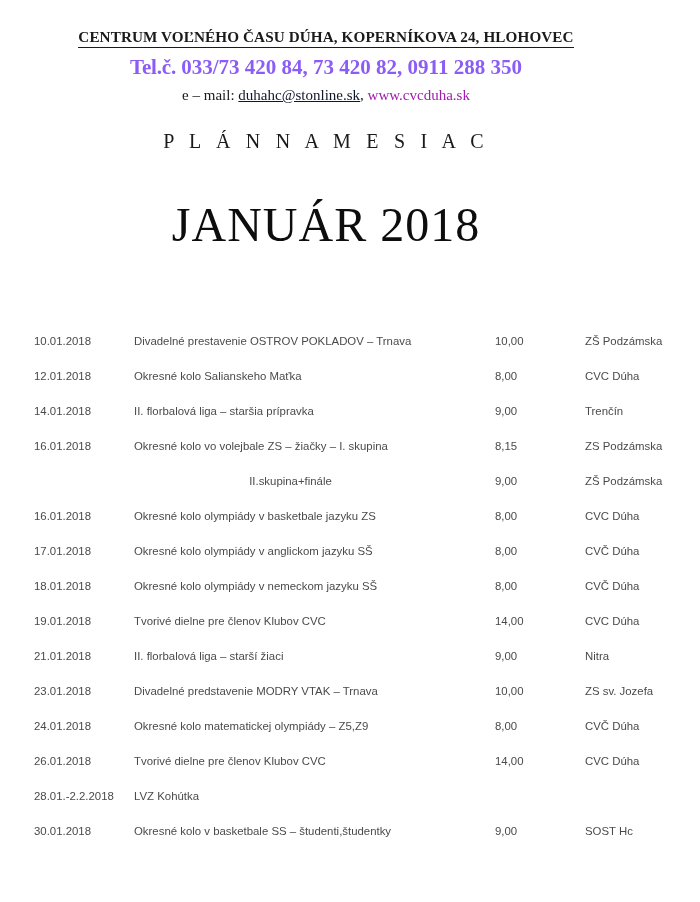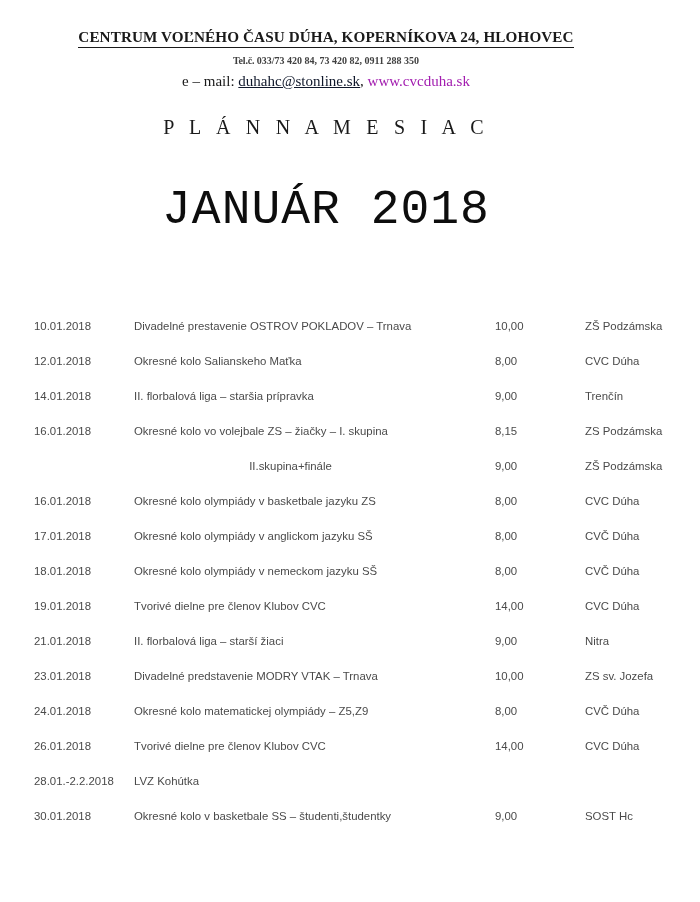--- a/index.html
+++ b/index.html
@@ -37,22 +37,22 @@
     color: #1a1a1a;
     display: inline-block;
     border-bottom: 1px solid #1a1a1a;
     padding-bottom: 1px;
     white-space: nowrap;
   }
   .tel-line {
     margin-top: 7px;
     font-family: "Liberation Serif", serif;
     font-weight: bold;
-    font-size: 10px;
-    color: #404040;
+    font-size: 21px;
+    color: #8b5cf6;
   }
   .tel-line .tel-label {
     letter-spacing: -0.2px;
   }
   .mail-line {
     margin-top: 7px;
     font-family: "Liberation Serif", serif;
     font-size: 15px;
     color: #1a1a1a;
   }
@@ -69,21 +69,21 @@
     margin-top: 26px;
     text-align: center;
     font-family: "Liberation Serif", serif;
     font-size: 20px;
     letter-spacing: 5.2px;
     color: #1a1a1a;
   }
   .month-title {
     margin-top: 44px;
     text-align: center;
-    font-family: Liberation Mono, monospace;
+    font-family: Liberation Serif, serif;
     font-size: 48px;
     letter-spacing: 1px;
     color: #0d0d0d;
   }
 
   
   .schedule {
     margin-top: 72px;
     width: 700px;
     border-collapse: collapse;

